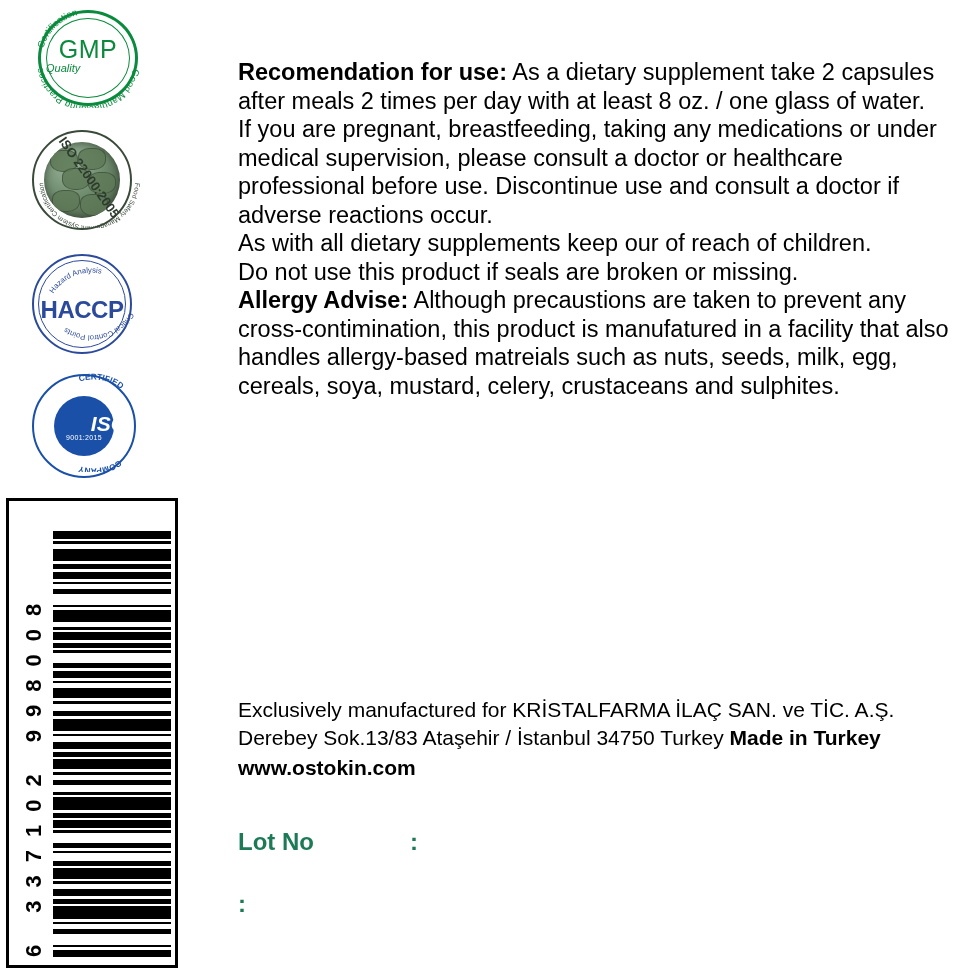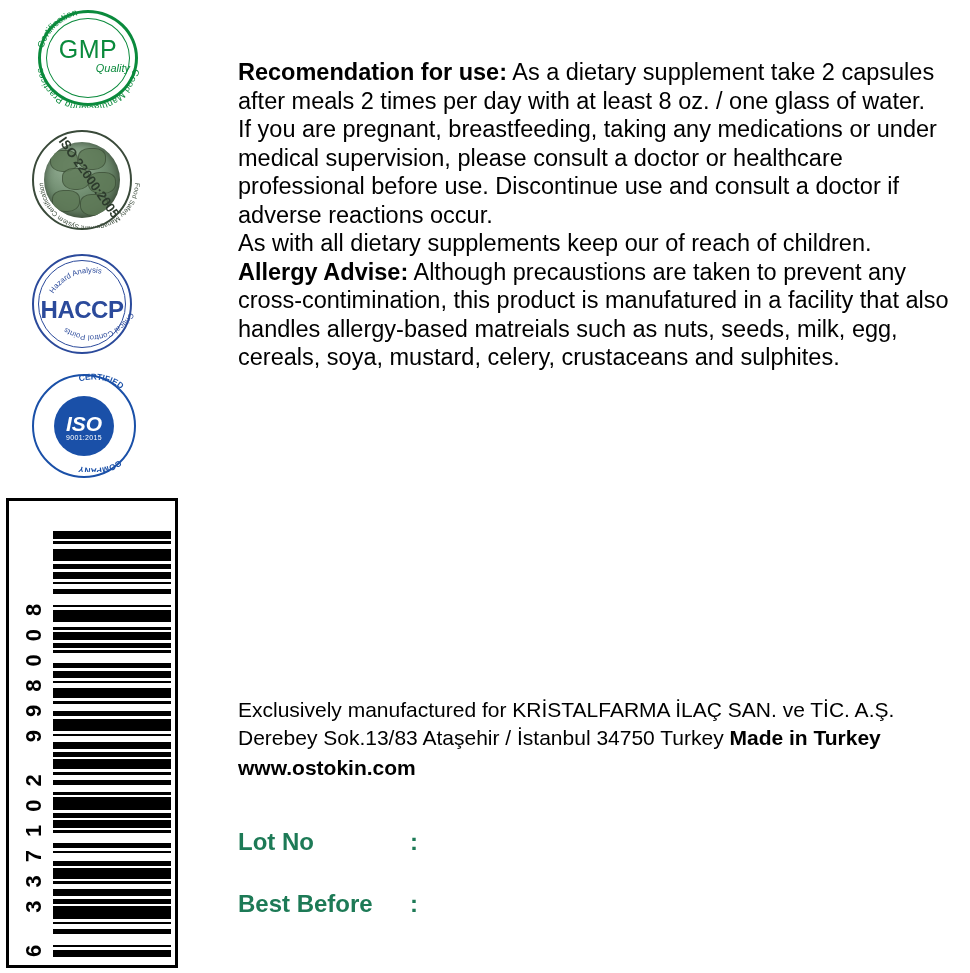--- a/index.html
+++ b/index.html
@@ -72,21 +72,21 @@
     font-weight: normal;
     font-size: 25px;
     letter-spacing: 0.5px;
     line-height: 26px;
   }
   .gmp .gmp-sub {
     position: absolute;
     left: 22px;
     top: 54px;
     width: 84px;
-    text-align: right;
+    text-align: left;
     color: #0a8a3c;
     font-size: 11px;
     font-style: italic;
   }
   .arc-text {
     position: absolute;
     left: 0;
     top: 0;
     width: 142px;
     height: 100px;
@@ -210,25 +210,26 @@
     width: 60px;
     height: 60px;
     background: #1a50a8;
     border-radius: 50%;
   }
   .iso9 .isoword {
     position: absolute;
     left: 30px;
     top: 40px;
     width: 60px;
-    text-align: center;
+    text-align: right;
     color: #ffffff;
     font-weight: bold;
     font-style: italic;
     font-size: 21px;
+    padding-left: 13px;
   }
   .iso9 .ninek {
     position: absolute;
     left: 30px;
     top: 62px;
     width: 60px;
     text-align: center;
     color: #ffffff;
     font-size: 7px;
     letter-spacing: .3px;
@@ -516,38 +517,38 @@
         </div>
     </div>
   </div>
 
   <div class="right-col">
 
     <div class="body-text">
       <p class="para"><b>Recomendation for use:</b><span> As a dietary supplement take 2 capsules after meals  2 times per day with at least 8 oz. / one glass of water.</span></p>
       <p class="para">If you are pregnant, breastfeeding, taking any medications or under medical supervision, please consult a doctor or healthcare professional before use. Discontinue use and consult a doctor if adverse reactions occur.</p>
       <p class="para">As with all dietary supplements keep our of reach of children.</p>
+      <p class="para">Do not use this product if seals are broken or missing.</p>
       <p class="para"><b>Allergy Advise:</b><span> Although precaustions are taken to prevent any cross-contimination, this product is manufatured in a facility that also handles allergy-based matreials such as nuts, seeds, milk, egg, cereals, soya, mustard, celery, crustaceans and sulphites.</span></p>
     </div>
 
 
     <div class="manufacturer">
       <span>Exclusively manufactured for </span><span>KRİSTALFARMA İLAÇ SAN. ve TİC. A.Ş.</span>
       <br>
       <span>Derebey Sok.13/83 Ataşehir / İstanbul 34750 Turkey </span><b>Made in Turkey</b>
       <span class="site">www.ostokin.com</span>
     </div>
 
     <div class="fields">
       <div class="field-row">
         <span class="field-label">Lot No</span>
         <span class="field-colon">:</span>
         <span class="field-value"></span>
       </div>
       <div class="field-row">
-        <span class="field-label">Best Before</span>
         <span class="field-colon">:</span>
         <span class="field-value"></span>
       </div>
     </div>
 
   </div>
 </div>
 
 </body></html>

